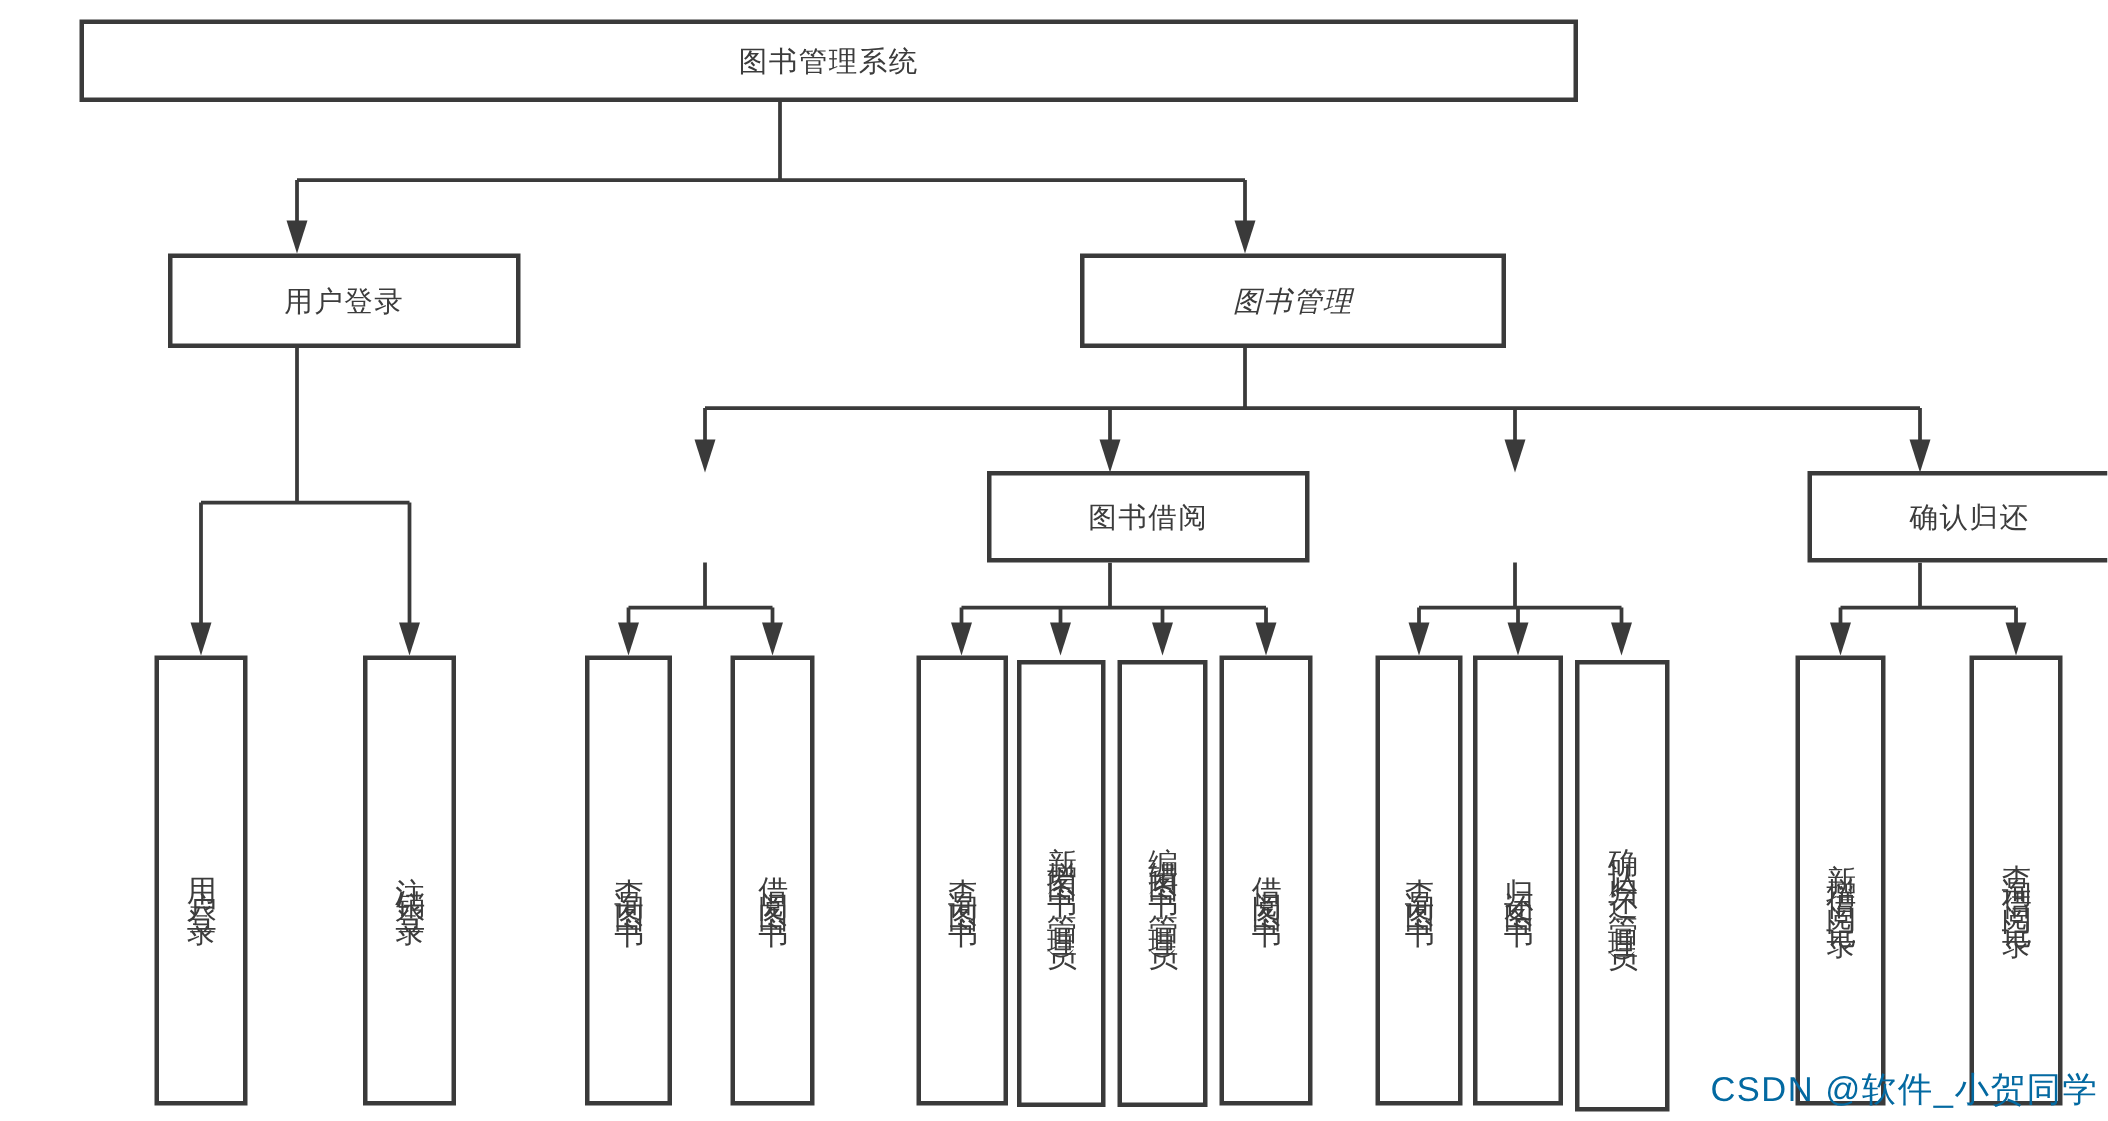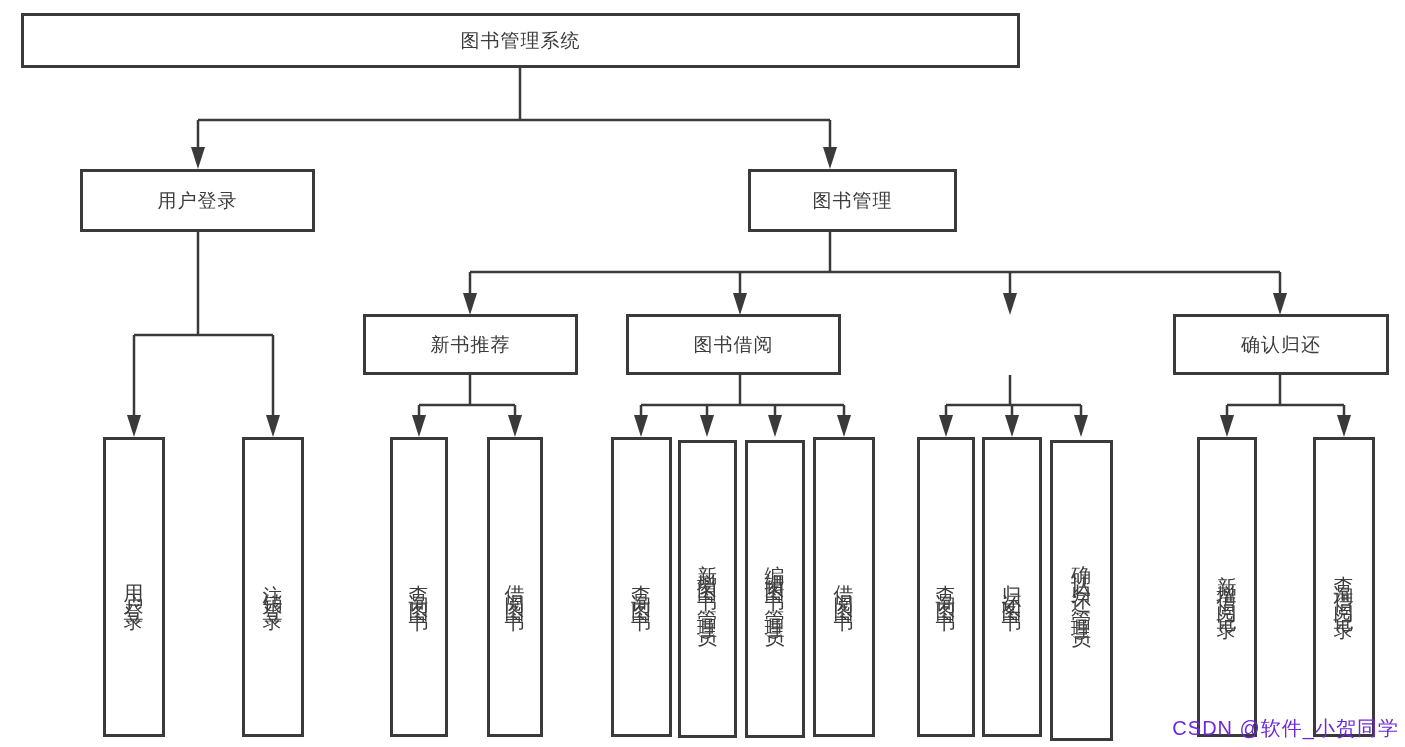--- a/index.html
+++ b/index.html
@@ -23,34 +23,35 @@
     border: 3px solid #3a3a3a;
     color: #3c3c3c;
     display: flex;
     align-items: center;
     justify-content: center;
     text-align: center;
   }
   .h-box {
     font-size: 19px;
     letter-spacing: 1px;
+    margin-left: 32px;
   }
   .v-box {
     writing-mode: vertical-rl;
     text-orientation: mixed;
     font-size: 20px;
     letter-spacing: 9px;
     line-height: 1;
   }
   .watermark {
     position: absolute;
     right: 6px;
     bottom: 5px;
-    font-size: 20px;
-    color: #6d28d9;
+    font-size: 23px;
+    color: #0369a1;
     letter-spacing: 1px;
     white-space: nowrap;
   }
 </style>
 </head>
 <body>
 
 <div class="canvas">
 
   <svg class="connectors" viewBox="0 0 1405 747" xmlns="http://www.w3.org/2000/svg">
@@ -80,23 +81,22 @@
       <polygon points="1005,415 1019,415 1012,437"></polygon>
       <polygon points="1074,415 1088,415 1081,437"></polygon>
       <polygon points="1220,415 1234,415 1227,437"></polygon>
       <polygon points="1337,415 1351,415 1344,437"></polygon>
     </g>
   </svg>
 
   <div class="box h-box" style="left:21px; top:13px; width:999px; height:55px;">图书管理系统</div>
 
   <div class="box h-box" style="left:80px; top:169px; width:235px; height:63px;">用户登录</div>
-  <div class="box h-box" style="left:748px; top:169px; width:209px; height:63px;">图书管理</div>
+  <div class="box h-box" style="left:688px; top:169px; width:284px; height:63px;font-style:italic;">图书管理</div>
 
-  <div class="box h-box" style="left:363px; top:314px; width:215px; height:61px;">新书推荐</div>
   <div class="box h-box" style="left:626px; top:314px; width:215px; height:61px;">图书借阅</div>
   <div class="box h-box" style="left:1173px; top:314px; width:216px; height:61px;">确认归还</div>
 
   <div class="box v-box" style="left:103px; top:437px; width:62px; height:300px;">用户登录</div>
   <div class="box v-box" style="left:242px; top:437px; width:62px; height:300px;">注销登录</div>
 
   <div class="box v-box" style="left:390px; top:437px; width:58px; height:300px;">查询图书</div>
   <div class="box v-box" style="left:487px; top:437px; width:56px; height:300px;">借阅图书</div>
 
   <div class="box v-box" style="left:611px; top:437px; width:61px; height:300px;">查询图书</div>

